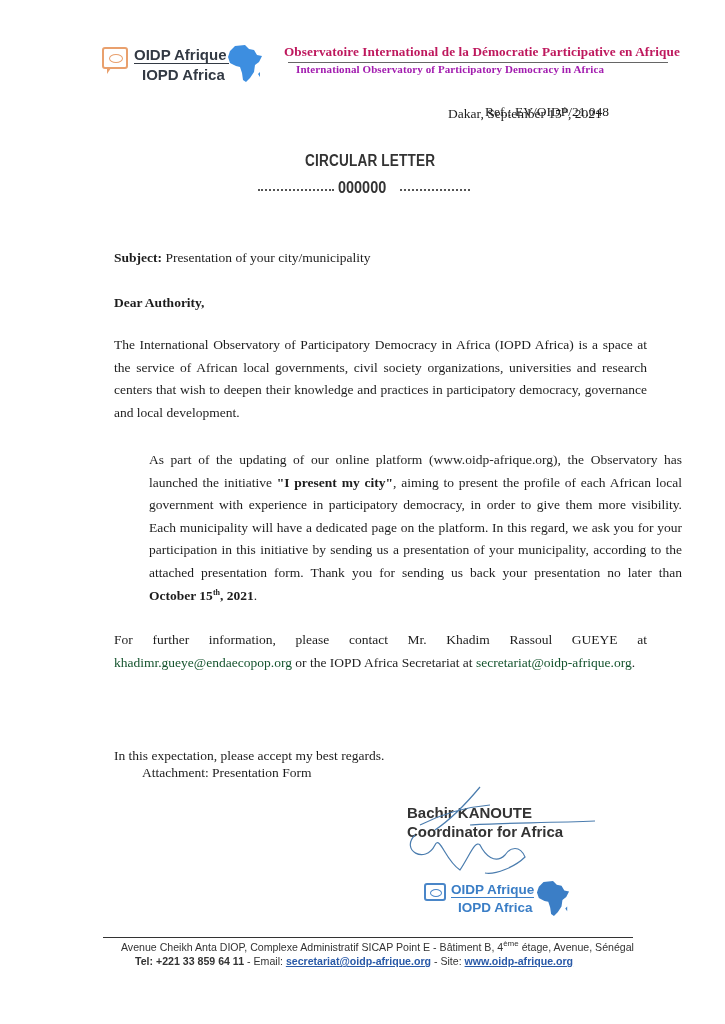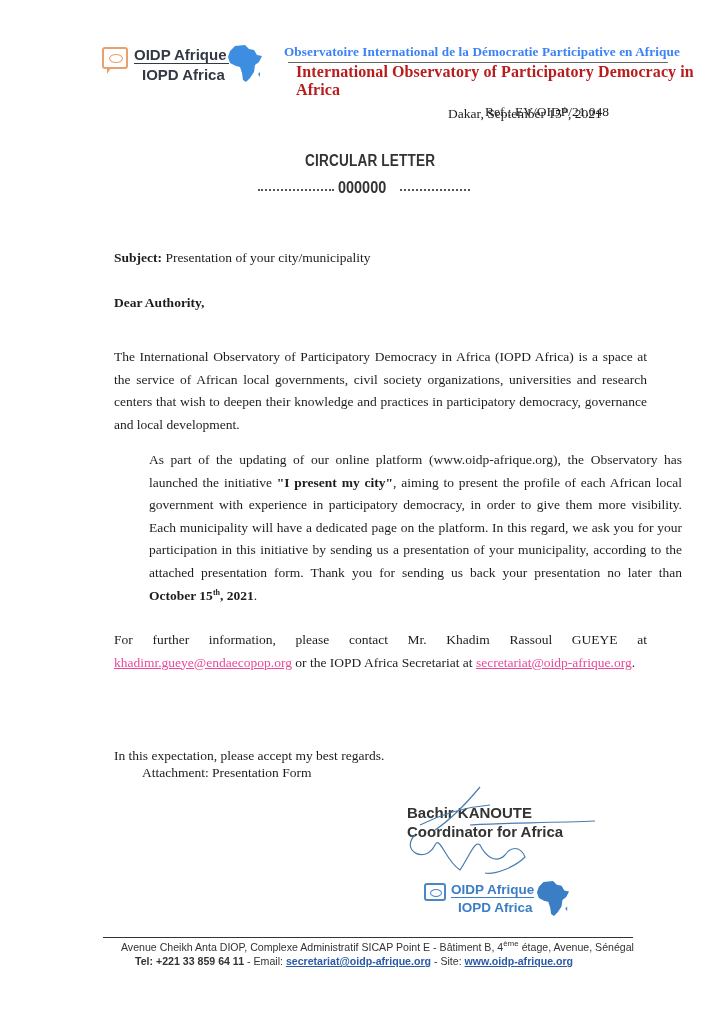--- a/index.html
+++ b/index.html
@@ -8,44 +8,44 @@
 
   
   .logo { left: 102px; top: 44px; width: 165px; height: 42px; }
   .logo .bubble { position: absolute; left: 0; top: 3px; width: 26px; height: 22px; border: 2px solid #e9a06d; border-radius: 3px; box-sizing: border-box; }
   .logo .bubble:after { content: ""; position: absolute; left: 3px; bottom: -7px; width: 0; height: 0; border-left: 4px solid #e9a06d; border-right: 4px solid transparent; border-bottom: 6px solid transparent; }
   .logo .eye { position: absolute; left: 5px; top: 5px; width: 12px; height: 7px; border: 1.5px solid #e9a06d; border-radius: 50%; }
   .logo .t1 { position: absolute; left: 32px; top: 2px; font-family: "Liberation Sans", "DejaVu Sans", sans-serif; font-weight: bold; font-size: 15px; color: #333a44; border-bottom: 1.5px solid #333a44; line-height: 17px; padding-right: 2px; }
   .logo .t2 { position: absolute; left: 40px; top: 22px; font-family: "Liberation Sans", "DejaVu Sans", sans-serif; font-weight: bold; font-size: 15px; color: #333a44; line-height: 17px; }
   .logo .africa { position: absolute; left: 125px; top: 0; width: 36px; height: 40px; }
 
-  .hdr1 { left: 284px; top: 44px; font-weight: bold; font-size: 13.2px; color: #3b82f6; letter-spacing: 0.1px; }
+  .hdr1 { left: 284px; top: 44px; font-weight: bold; font-size: 13.2px; color: #be185d; letter-spacing: 0.1px; }
   .hdr-rule { left: 288px; top: 62px; width: 380px; height: 0; border-top: 1px solid #666; }
-  .hdr2 { left: 296px; top: 63px; font-weight: bold; font-size: 16px; color: #b91c1c; letter-spacing: 0.1px; }
+  .hdr2 { left: 296px; top: 63px; font-weight: bold; font-size: 11px; color: #a21caf; letter-spacing: 0.1px; }
 
   .ref { left: 485px; top: 104px; font-size: 13.5px; }
   .date { left: 448px; top: 106px; font-size: 13.5px; text-align: center; }
   sup { font-size: 8px; vertical-align: 5px; line-height: 0; }
 
   .title { left: 305px; top: 152px; font-family: "Liberation Sans", "DejaVu Sans", sans-serif; font-weight: bold; font-size: 16px; color: #333; transform: scaleX(0.85); transform-origin: left; letter-spacing: 0.2px; }
   .num-row { left: 258px; top: 178px; width: 215px; height: 18px; }
   .num-row .dots { position: absolute; top: 11px; height: 0; border-top: 2px dotted #555; }
   .num-row .dl { left: 0; width: 76px; }
   .num-row .dr { left: 142px; width: 70px; }
   .num-row .num { position: absolute; left: 80px; top: 0; font-family: "Liberation Sans", "DejaVu Sans", sans-serif; font-weight: bold; font-size: 17px; color: #333; transform: scaleX(0.85); transform-origin: left; }
 
   .p { left: 114px; font-size: 13.5px; line-height: 22.6px; width: 533px; text-align: justify; }
   .subject { top: 247px; }
   .greet { top: 292px; font-weight: bold; }
-  .para1 { top: 334px; margin-top: 12px; }
+  .para1 { top: 334px; }
   .para2 { top: 449px; margin-left: 35px; }
   .para3 { top: 629px; }
   .closing { top: 721px; margin-top: 24px; }
   .attach { top: 762px; margin-left: 28px; }
-  .lnk { color: #ec4899; text-decoration: underline; }
+  .lnk { color: #14532d; }
   b { font-weight: bold; }
 
   .sig { left: 407px; top: 803px; font-family: "Liberation Sans", "DejaVu Sans", sans-serif; font-weight: bold; font-size: 15px; color: #333; line-height: 19px; }
   .sig-scribble { left: 395px; top: 785px; width: 220px; height: 110px; pointer-events: none; }
 
   .stamp { left: 424px; top: 880px; width: 150px; height: 40px; }
   .stamp .bubble { position: absolute; left: 0; top: 3px; width: 22px; height: 18px; border: 2px solid #4a86c8; border-radius: 3px; box-sizing: border-box; }
   .stamp .eye { position: absolute; left: 4px; top: 4px; width: 10px; height: 6px; border: 1.5px solid #4a86c8; border-radius: 50%; }
   .stamp .t1 { position: absolute; left: 27px; top: 2px; font-family: "Liberation Sans", "DejaVu Sans", sans-serif; font-weight: bold; font-size: 13.5px; color: #3b7ec6; border-bottom: 1.5px solid #3b7ec6; line-height: 15px; }
   .stamp .t2 { position: absolute; left: 34px; top: 20px; font-family: "Liberation Sans", "DejaVu Sans", sans-serif; font-weight: bold; font-size: 13.5px; color: #3b7ec6; line-height: 15px; }

